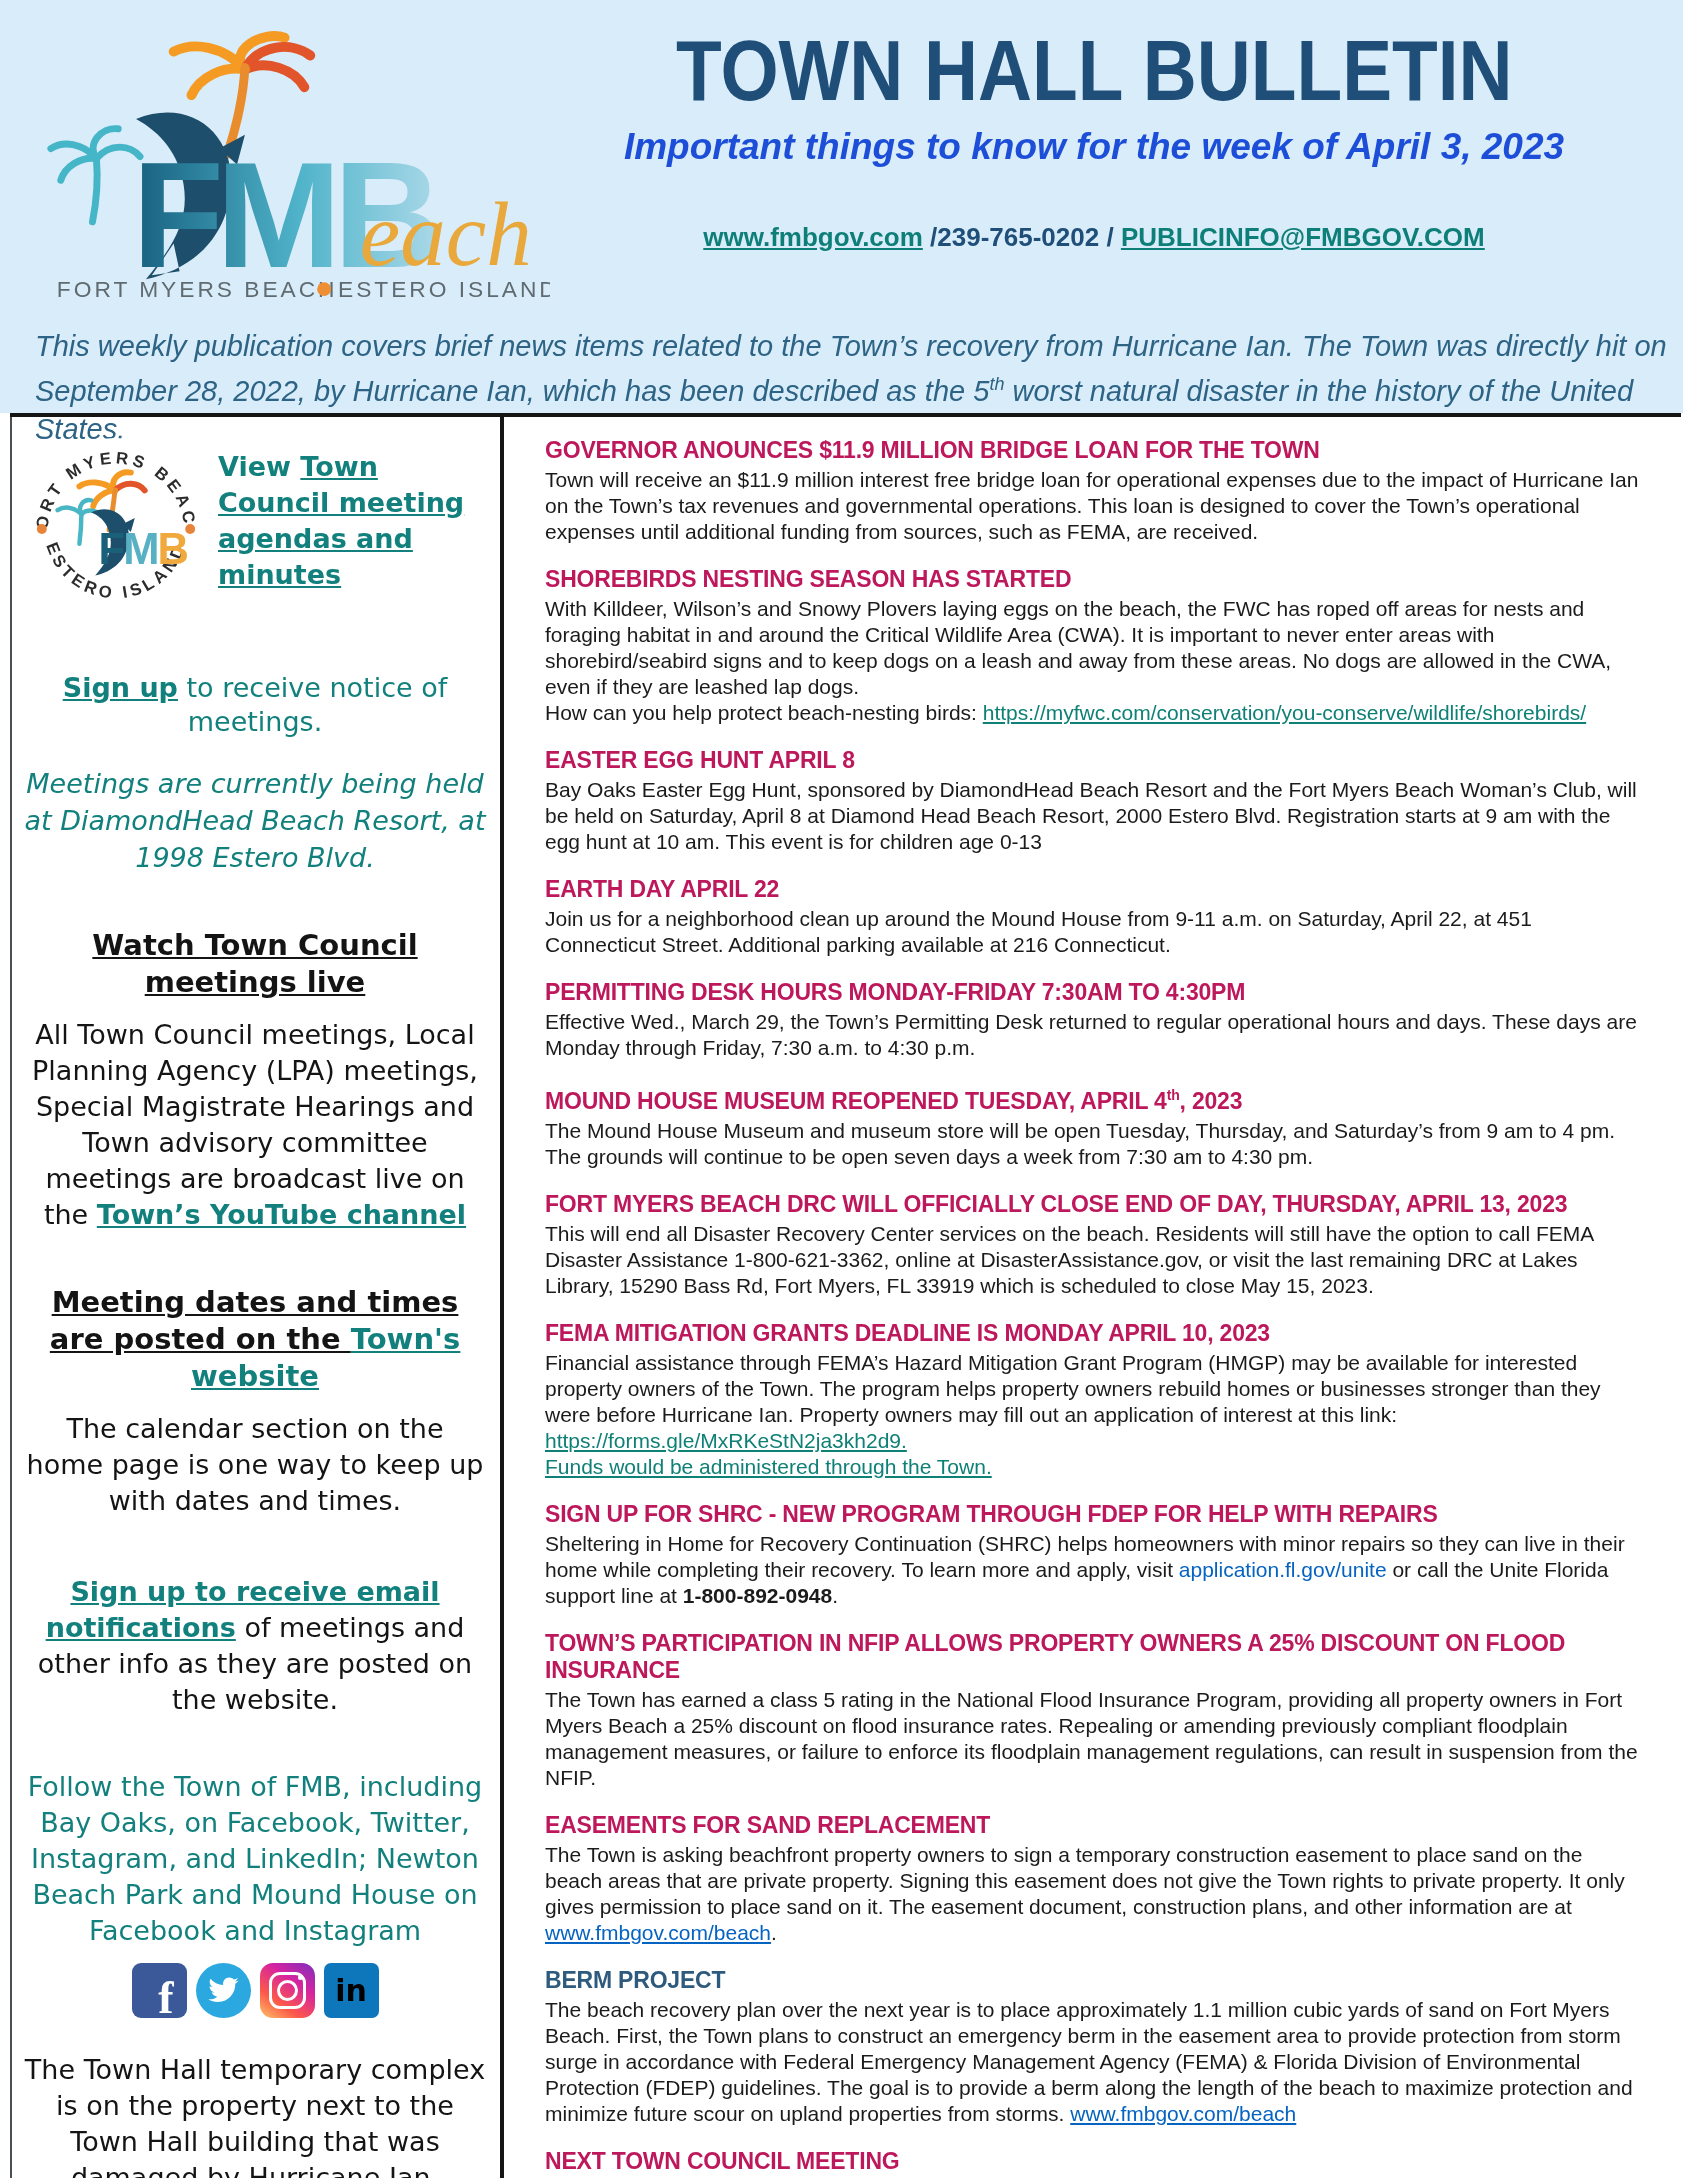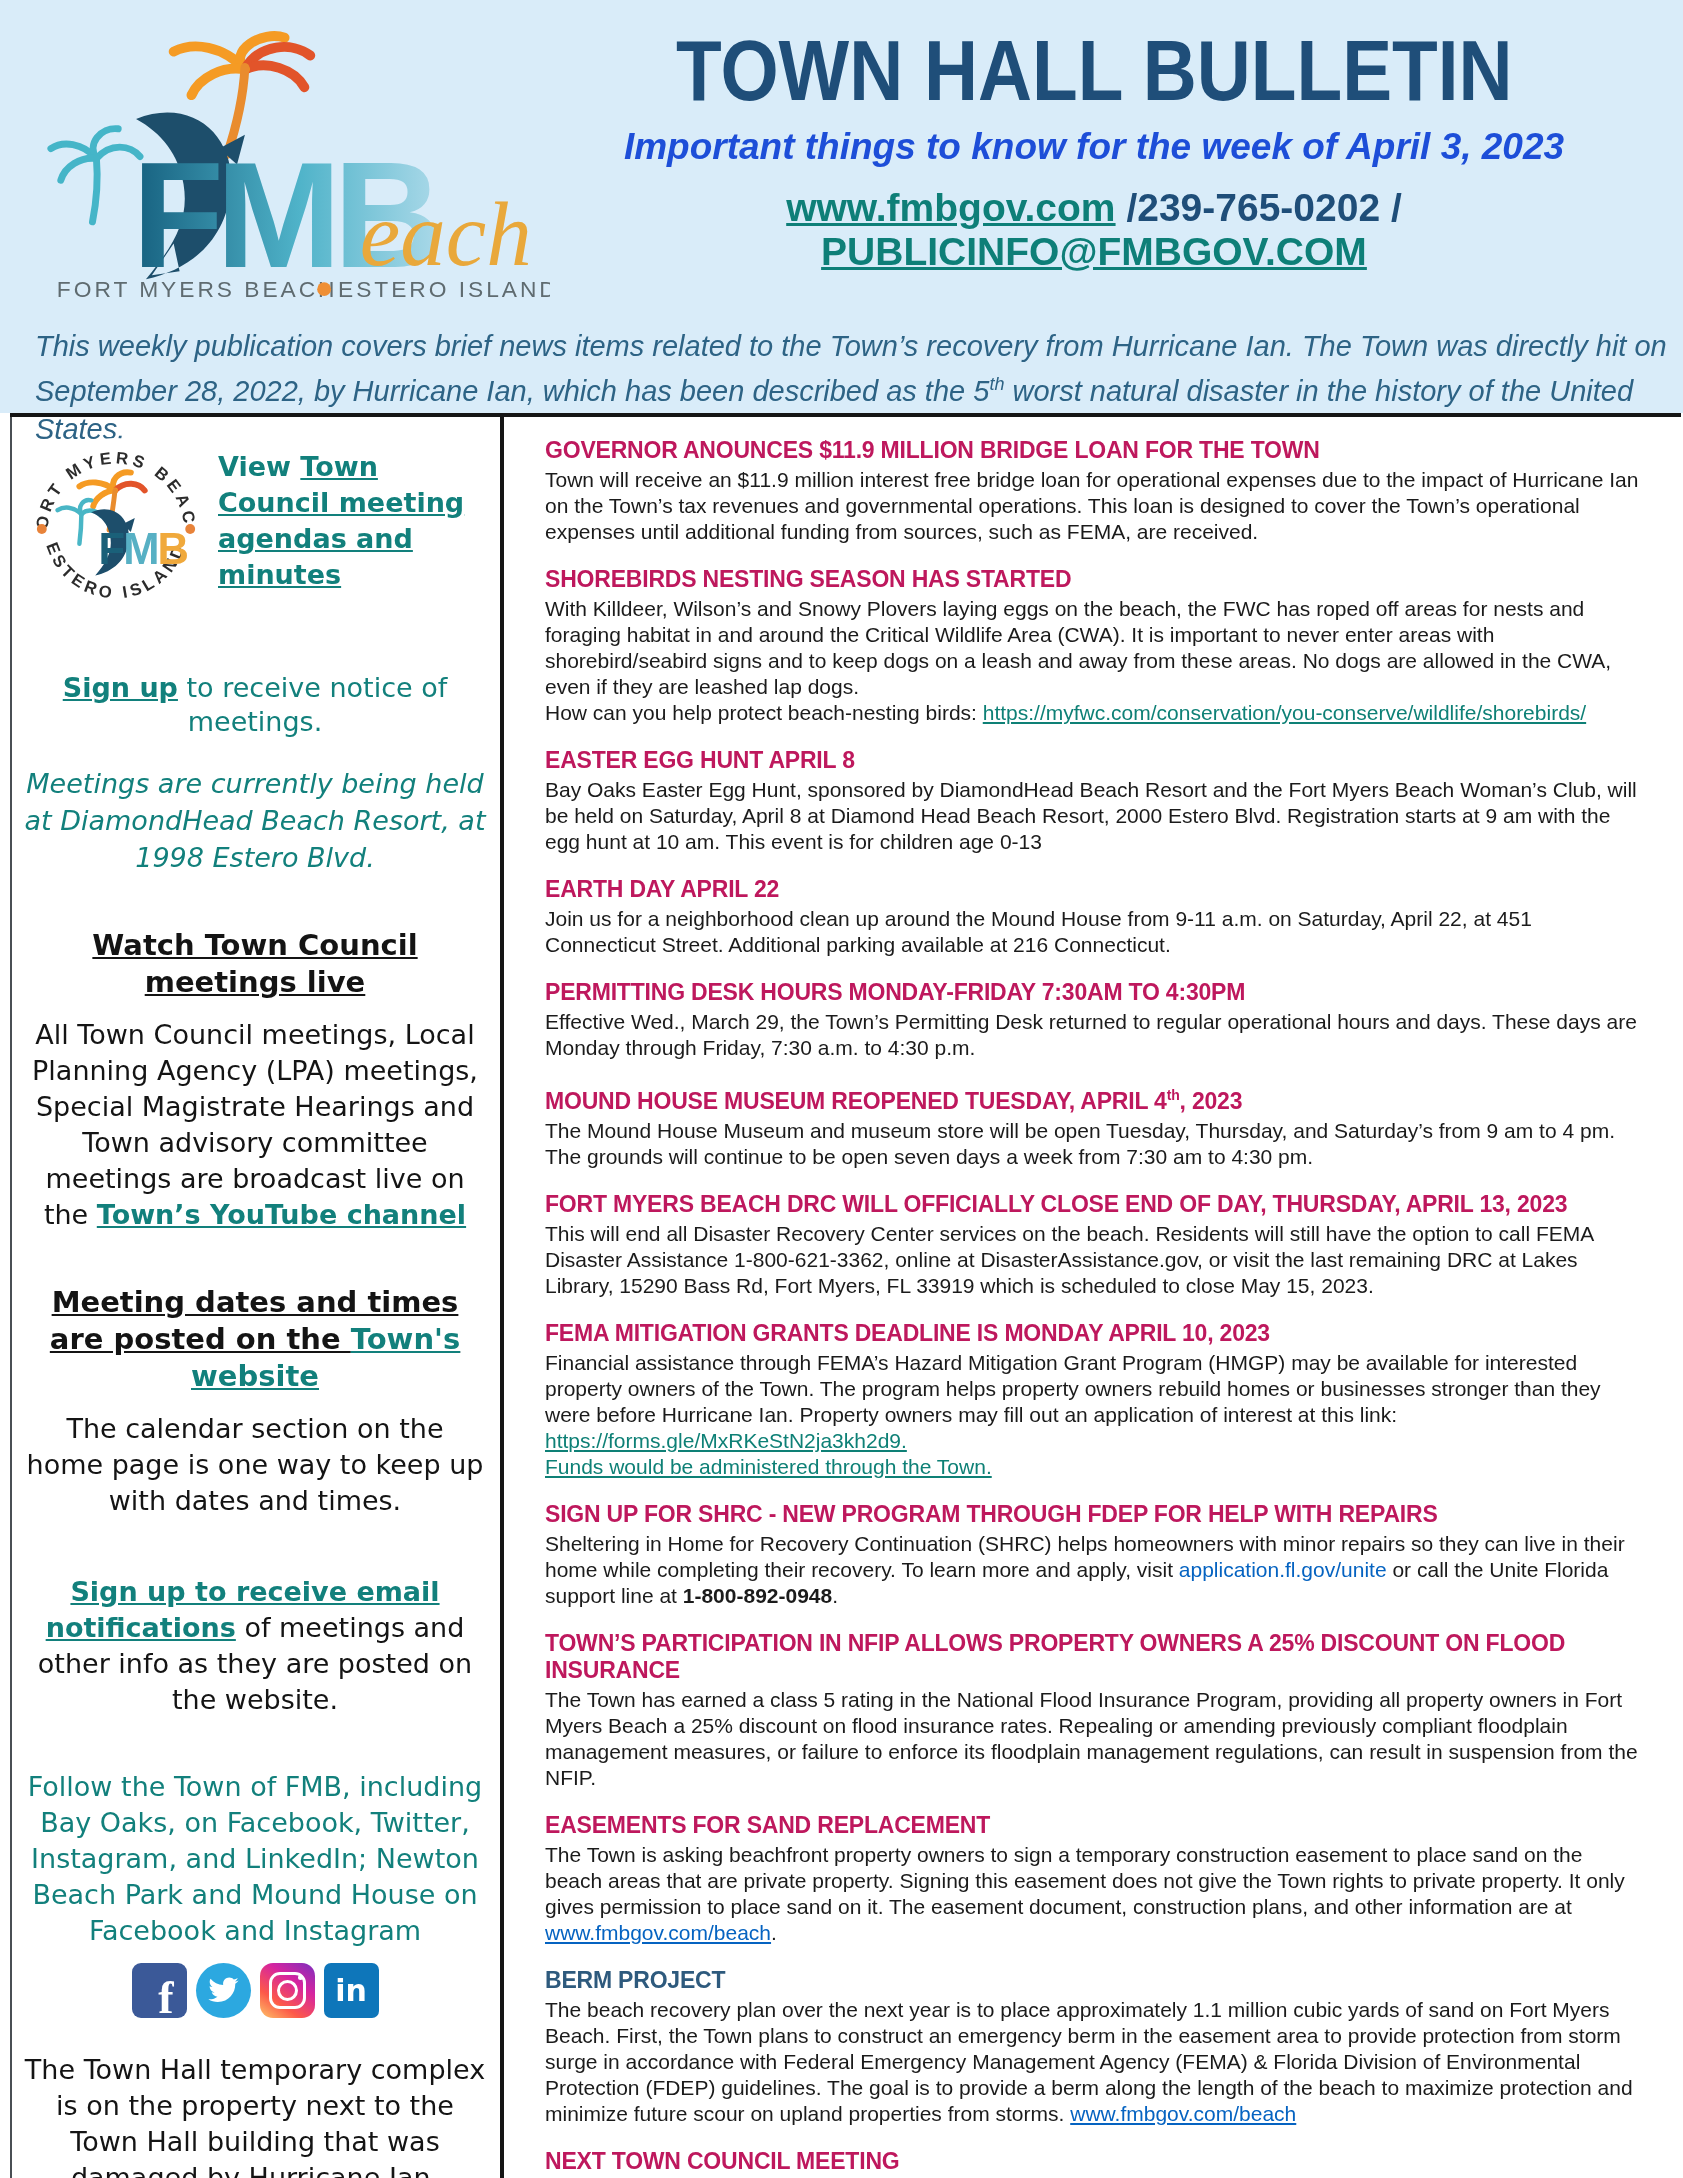--- a/index.html
+++ b/index.html
@@ -13,21 +13,21 @@
   .header-right{position:absolute;left:515px;top:22px;width:1158px;text-align:center;}
   .bulletin-title{
     display:inline-block;font-size:85px;font-weight:bold;color:#1f4e79;
     letter-spacing:0px;white-space:nowrap;transform:scaleX(.88);transform-origin:center;
     font-family:"Liberation Sans",sans-serif;
   }
   .bulletin-subtitle{
     margin-top:6px;font-size:37px;font-weight:bold;font-style:italic;color:#1d4ed8;
     letter-spacing:0px;
   }
-  .contact-line{margin-top:18px;font-size:39px;font-weight:bold;color:#1f4e79;}
+  .contact-line{margin-top:54px;font-size:26px;font-weight:bold;color:#1f4e79;}
   .contact-line .teal-u{color:#0e7f78;text-decoration:underline;}
   .intro{
     position:absolute;left:35px;top:327px;width:1638px;
     font-style:italic;font-size:29px;line-height:38px;color:#2d6385;
   }
   .intro sup{font-size:18px;}
   
   .content{
     position:absolute;top:413px;left:10px;width:1671px;height:1765px;
     border-top:4px solid #151515;
@@ -54,21 +54,21 @@
   .social-row{margin-top:14px;display:flex;justify-content:center;gap:9px;align-items:center;}
   .icon{width:55px;height:55px;position:relative;display:flex;align-items:center;justify-content:center;}
   .icon-fb{background:#3b5998;border-radius:9px;}
   .icon-fb span{color:#fff;font-size:46px;font-weight:bold;font-family:"Liberation Serif",serif;margin-top:14px;margin-left:14px;}
   .icon-tw{background:#2ca8e0;border-radius:50%;}
   .icon-ig{background:linear-gradient(215deg,#7b2fbf 0%,#d6249f 35%,#fd5949 70%,#fdc468 100%);border-radius:13px;}
   .ig-frame{position:absolute;inset:9px;border:3.5px solid #fff;border-radius:11px;}
   .ig-lens{position:absolute;inset:17px;border:3.5px solid #fff;border-radius:50%;}
   .ig-dot{position:absolute;top:12px;right:12px;width:5px;height:5px;background:#fff;border-radius:50%;}
   .icon-li{background:#0e76ba;border-radius:7px;}
-  .icon-li span{color:#ffffff;font-size:30px;font-weight:bold;}
+  .icon-li span{color:#000000;font-size:30px;font-weight:bold;}
   .townhall-note{margin-top:34px;font-size:27px;line-height:36px;color:#141414;}
   
   .main{
     position:absolute;left:498px;top:0;width:1173px;box-sizing:border-box;
     padding:20px 38px 0 37px;
   }
   .article{margin-top:21px;}
   .article:first-child{margin-top:0;}
   .article h3{
     margin:0 0 3px 0;font-size:23px;line-height:27px;font-weight:bold;

